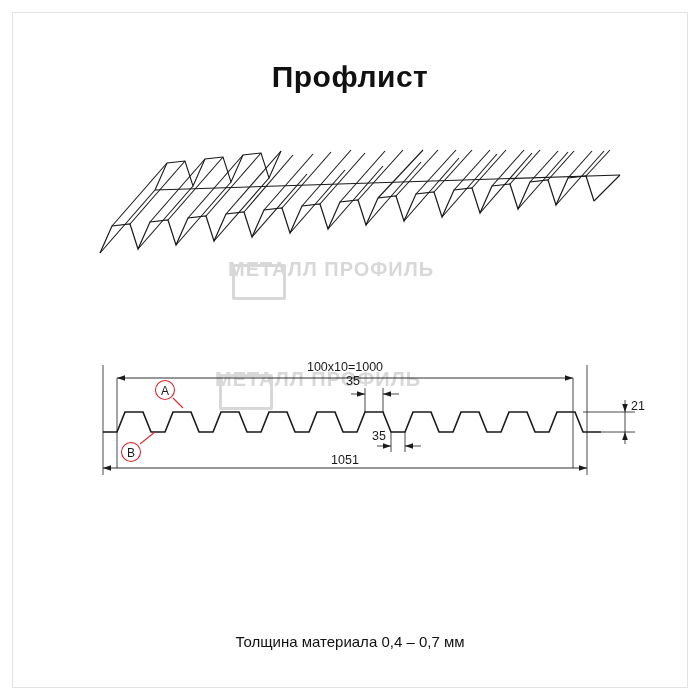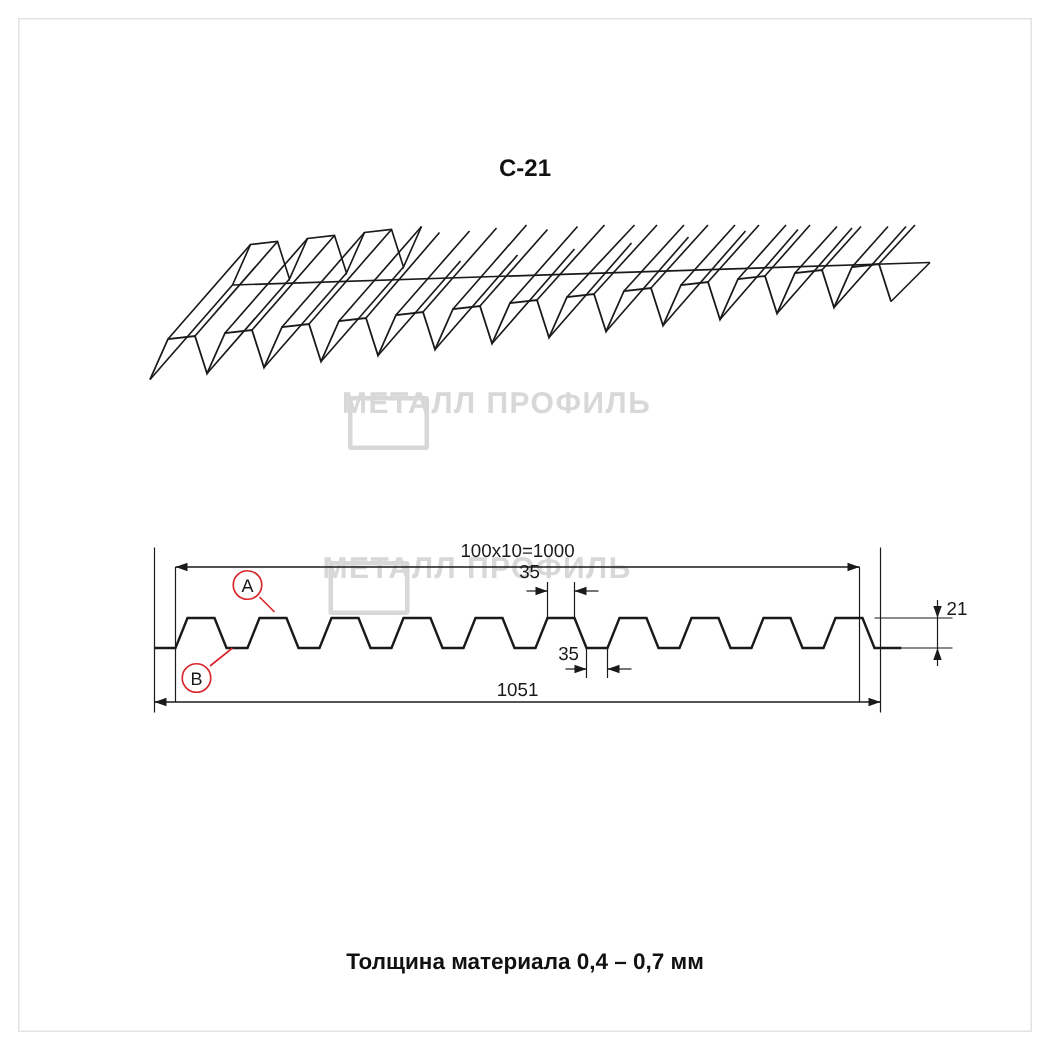--- a/index.html
+++ b/index.html
@@ -61,21 +61,21 @@
     top: 340px;
     width: 600px;
     height: 170px;
   }
   .footer {
     position: absolute;
     bottom: 50px;
     left: 0; right: 0;
     text-align: center;
     font-size: 15px;
-    font-weight: bold;
+    font-weight: normal;
     color: #111;
   }
   .wm {
     position: absolute;
     pointer-events: none;
     color: #d8d8d8;
     font-size: 20px;
     font-weight: bold;
     letter-spacing: 1px;
     white-space: nowrap;
@@ -96,21 +96,21 @@
     fill: #1a1a1a;
   }
 </style>
 </head>
 <body>
 
 <div class="page">
 
   <div class="border-frame"></div>
 
-  <div class="subtitle">С-21</div>
+  <div class="title">Профлист</div>
 
   <div class="iso-wrap">
     <svg width="580" height="160" viewBox="0 0 580 160">
       <g fill="none" stroke="#1a1a1a" stroke-width="1.1" stroke-linejoin="miter">
 
         <path d="M95,40 L560,25" stroke-width="1.1"></path>
 
         <path d="M40,103
                  L52,76 L70,74 L78,99
                  L90,72 L108,70 L116,95

